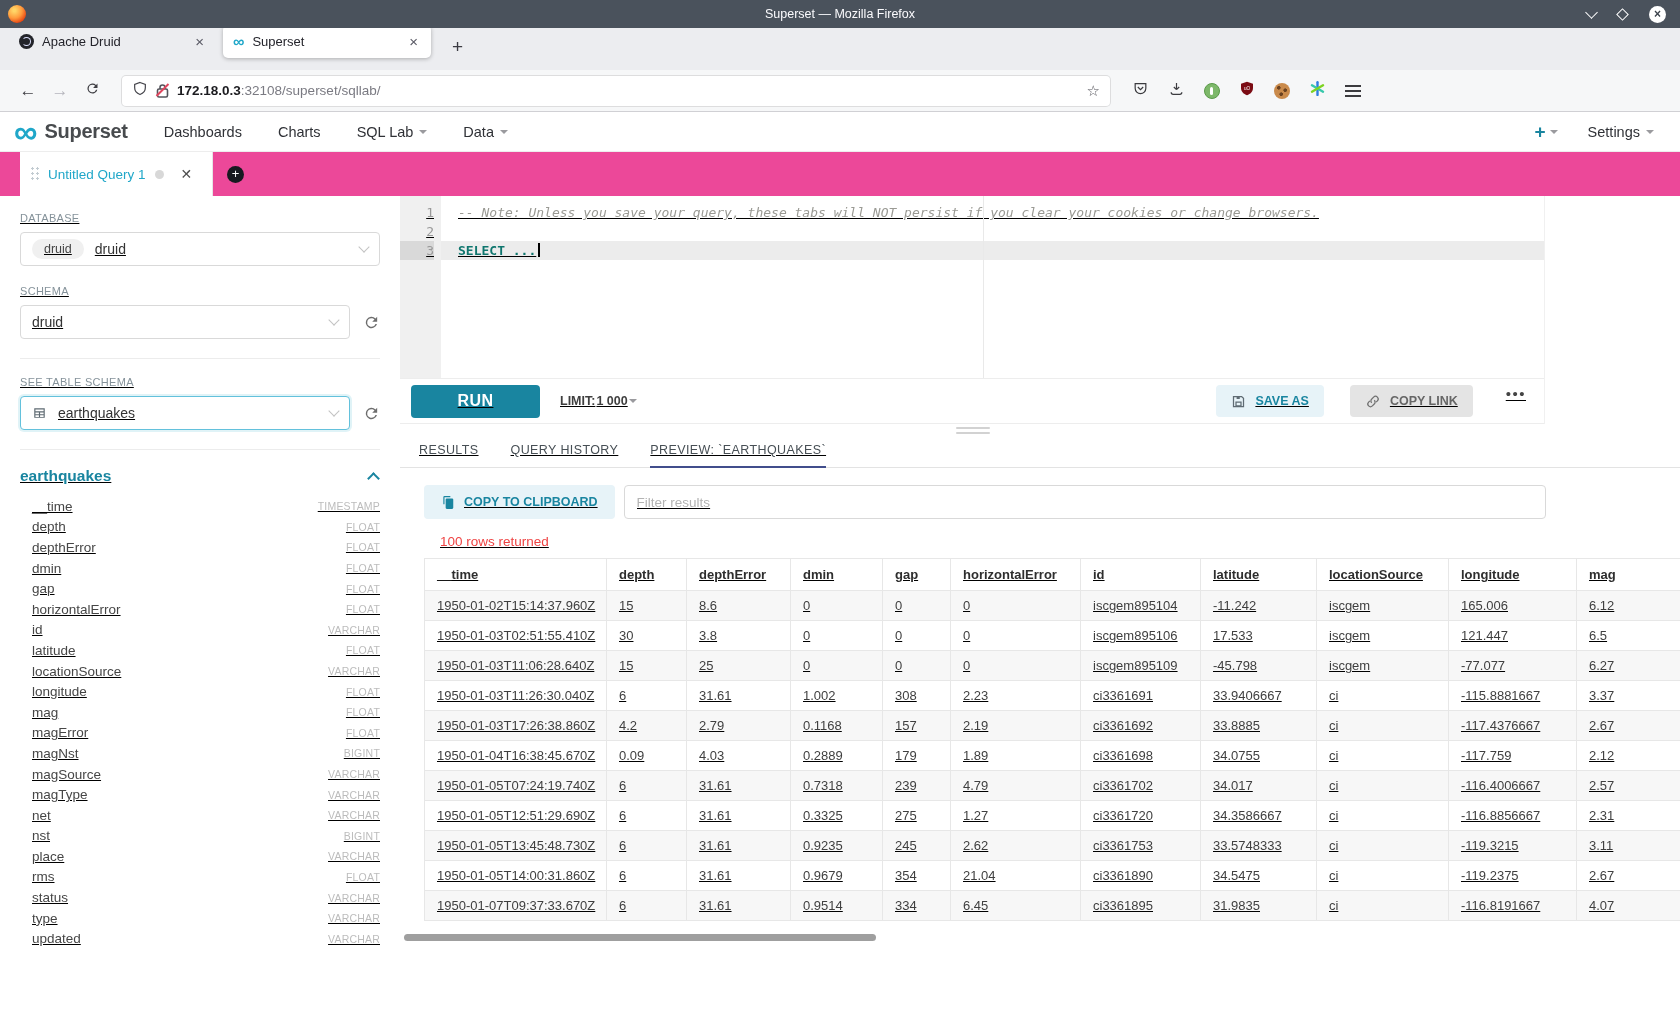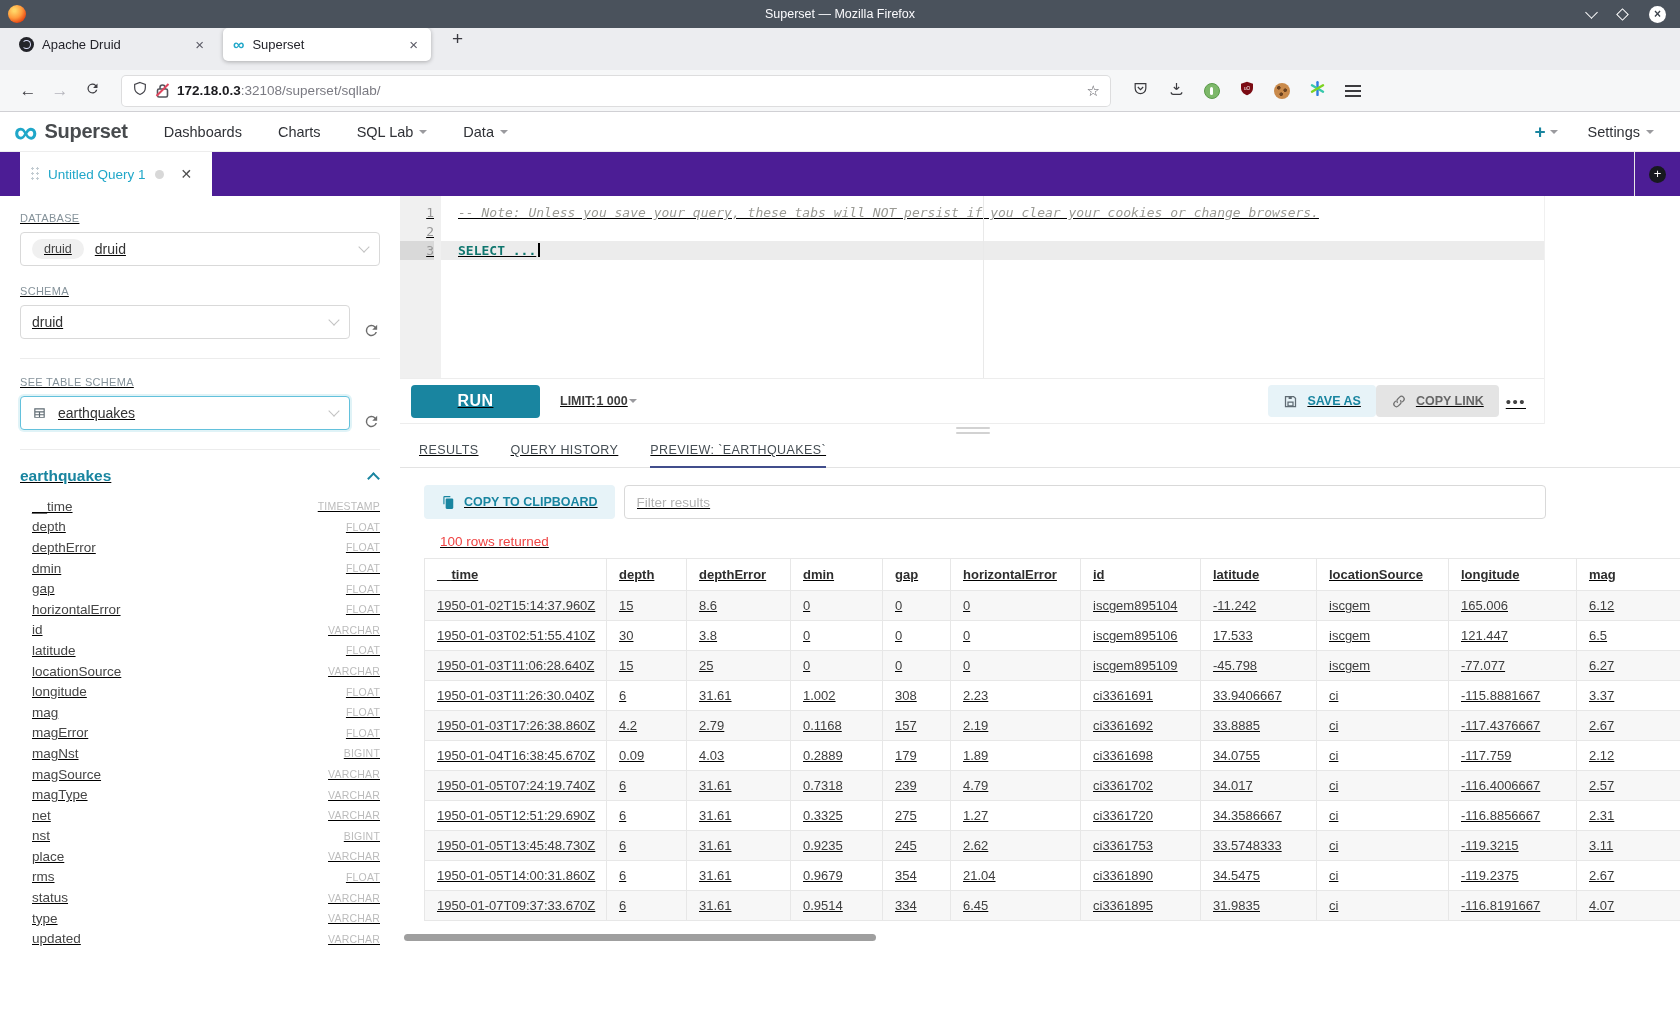--- a/index.html
+++ b/index.html
@@ -11,21 +11,21 @@
   .titlebar { height:28px; background:#4a525c; display:flex; align-items:center; position:relative; flex:none; }
   .ff-logo { width:18px; height:18px; margin-left:8px; border-radius:50%;
     background:radial-gradient(circle at 35% 30%, #ffd567 8%, #ff9a3c 45%, #e33b0e 80%); }
   .win-title { position:absolute; left:0; right:0; text-align:center; color:#fbfbfe; font-size:12.5px; }
   .win-controls { margin-left:auto; display:flex; align-items:center; gap:22px; margin-right:14px; z-index:2; }
   .wc-min { width:9px; height:9px; border-right:1.6px solid #fff; border-bottom:1.6px solid #fff; transform:rotate(45deg); margin-top:-4px; }
   .wc-max { width:9px; height:9px; border:1.6px solid #fff; transform:rotate(45deg); }
   .wc-close { width:17px; height:17px; border-radius:50%; background:#fff; color:#3c434c; font-size:12px; line-height:17px; text-align:center; font-weight:bold; }
 
   
-  .tabstrip { height:42px; background:#ecedf0; display:flex; align-items:flex-start; padding:0 6px; flex:none; }
+  .tabstrip { height:42px; background:#ecedf0; display:flex; align-items:flex-end; padding:12px 6px; flex:none; }
   .btab { width:208px; height:33px; display:flex; align-items:center; padding:0 10px; border-radius:5px; font-size:13px; color:#24242b; margin:0 3px; }
   .btab.active { background:#fff; box-shadow:0 1px 4px rgba(0,0,0,.28); }
   .btab-title { flex:1; margin-left:8px; white-space:nowrap; overflow:hidden; }
   .btab-close { color:#5b5b66; font-size:15px; padding:0 3px; }
   .fav-druid { width:15px; height:15px; border-radius:50%; background:#23242a; position:relative; flex:none; }
   .fav-druid::after { content:""; position:absolute; left:3px; top:3px; width:7px; height:7px; border:1.6px solid #dfe3ff; border-left-color:transparent; border-radius:50%; }
   .fav-sup { color:#20a7c9; font-weight:bold; font-size:16px; line-height:14px; flex:none; }
   .newtab-btn { font-size:19px; color:#3b3b42; margin-left:12px; padding:0 6px; }
 
   
@@ -54,38 +54,38 @@
   .brand-inf { color:#20a7c9; font-size:33px; font-weight:bold; line-height:26px; }
   .brand-name { font-size:20px; font-weight:700; color:#484b4e; letter-spacing:-.3px; }
   .nav-items { display:flex; gap:36px; margin-left:36px; font-size:14.5px; color:#2f3136; }
   .nav-item { display:flex; align-items:center; gap:6px; }
   .caret-down { width:0; height:0; border-left:4px solid transparent; border-right:4px solid transparent; border-top:4.5px solid #9a9a9e; }
   .nav-right { margin-left:auto; display:flex; align-items:center; gap:30px; margin-right:12px; }
   .plus-btn { color:#1985a0; font-size:19px; font-weight:bold; display:flex; gap:4px; align-items:center; }
   .settings-btn { font-size:14.5px; color:#2f3136; display:flex; gap:6px; align-items:center; }
 
   
-  .querystrip { height:44px; background:#4c1d95; display:flex; align-items:stretch; flex:none;justify-content:space-between; }
+  .querystrip { height:44px; background:#ec4899; display:flex; align-items:stretch; flex:none; }
   .qtab { width:192px; background:#fff; margin-left:20px; display:flex; align-items:center; padding:0 11px; gap:9px; }
   .grip { display:flex; gap:2px; }
   .grip i { display:block; width:3px; height:16px;
     background-image:radial-gradient(circle, #c2cbd1 1.1px, transparent 1.4px); background-size:3px 5px; }
   .qtab-label { color:#20a7c9; font-size:13.5px; white-space:nowrap; }
   .qtab-dot { width:9px; height:9px; border-radius:50%; background:#d8d8d8; }
   .qtab-close { color:#4f4f4f; font-size:14px; margin-left:8px; }
   .addtab { width:46px; display:flex; align-items:center; justify-content:center; border-left:1px solid #e6e6e6; }
   .addtab-circle { width:17px; height:17px; border-radius:50%; background:#17191f; color:#fff; font-size:13px; line-height:16px; text-align:center; }
 
   
   .content { flex:1; display:flex; overflow:hidden;text-decoration:underline; }
 
   
   .sidebar { width:400px; flex:none; padding:16px 20px 0; overflow:hidden; }
   .side-label { font-size:11px; color:#85929a; letter-spacing:.3px; margin-bottom:8px; }
-  .select-row { display:flex; align-items:flex-end; gap:13px;border-radius:14px; }
+  .select-row { display:flex; align-items:center; gap:13px;border-radius:14px; }
   .select { height:34px; border:1px solid #d9d9d9; border-radius:4px; display:flex; align-items:center; padding:0 11px; gap:11px; background:#fff; flex:1; }
   .sel-pill { background:#f0f0f0; border-radius:12px; padding:3px 12px; font-size:12.5px; color:#444; }
   .sel-val { font-size:14px; color:#333; flex:1; white-space:nowrap; }
   .sel-chevron { width:8px; height:8px; border-right:1.5px solid #c3c3c3; border-bottom:1.5px solid #c3c3c3; transform:rotate(45deg); margin-top:-5px; flex:none; }
   .table-select { border-color:#63c1dc; box-shadow:0 0 0 2px rgba(32,167,201,.14); }
   .refresh-btn { flex:none; display:flex; }
   .gap18 { height:19px; }
   .divider { height:1px; background:#ececec; margin:19px 0 17px; }
   .tbl-head-row { display:flex; justify-content:space-between; align-items:center; margin:4px 2px 11px 0; }
   .tbl-name { color:#1985a0; font-size:15.5px; font-weight:700; }
@@ -105,21 +105,21 @@
   .code-line { height:19px; padding-left:17px; white-space:pre; }
   .code-line.comment { color:#9a9a94; font-style:italic; }
   .code-line.active { background:#ececec; }
   .kw { font-weight:bold; color:#0f766e; }
   .cursor { display:inline-block; width:1.5px; height:14px; background:#000; vertical-align:-2px; margin-left:2px; }
   .print-margin { position:absolute; left:542px; top:0; bottom:0; width:1px; background:#e9e9e9; }
 
   .run-row { height:46px; border-top:1px solid #ededed; border-bottom:1px solid #ededed; display:flex; align-items:center; padding:0 11px; gap:20px; }
   .run-btn { width:129px; height:33px; background:#1985a0; color:#fff; font-weight:700; font-size:16px; border:none; border-radius:4px; letter-spacing:.4px; }
   .limit { display:flex; align-items:center; gap:1px; font-size:12.5px; color:#3f3f3f; font-weight:700; }
-  .run-right { margin-left:auto; display:flex; align-items:center; gap:0; }
+  .run-right { margin-left:auto; display:flex; align-items:flex-start; gap:26px; }
   .saveas-btn, .copylink-btn { height:32px; padding:0 15px; border:none; border-radius:4px; font-weight:700; font-size:12.5px; display:flex; gap:9px; align-items:center; }
   .saveas-btn { background:#e7f3f8; color:#1985a0; }
   .copylink-btn { background:#e4e4e4; color:#666; }
   .more-btn { color:#444; font-size:15px; letter-spacing:1.5px; margin:0 7px; }
 
   .drag-handle { height:13px; display:flex; flex-direction:column; align-items:center; justify-content:center; gap:3px; width:1145px; }
   .grip-line { width:34px; height:2px; background:#d2d2d2; border-radius:1px; }
 
   .south-tabs { display:flex; gap:32px; padding:6px 19px 0; border-bottom:1px solid #e3e3e3; height:31px; }
   .s-tab { font-size:12.5px; color:#474f55; letter-spacing:.4px; padding-bottom:10px; border-bottom:2.5px solid transparent; white-space:nowrap; }

